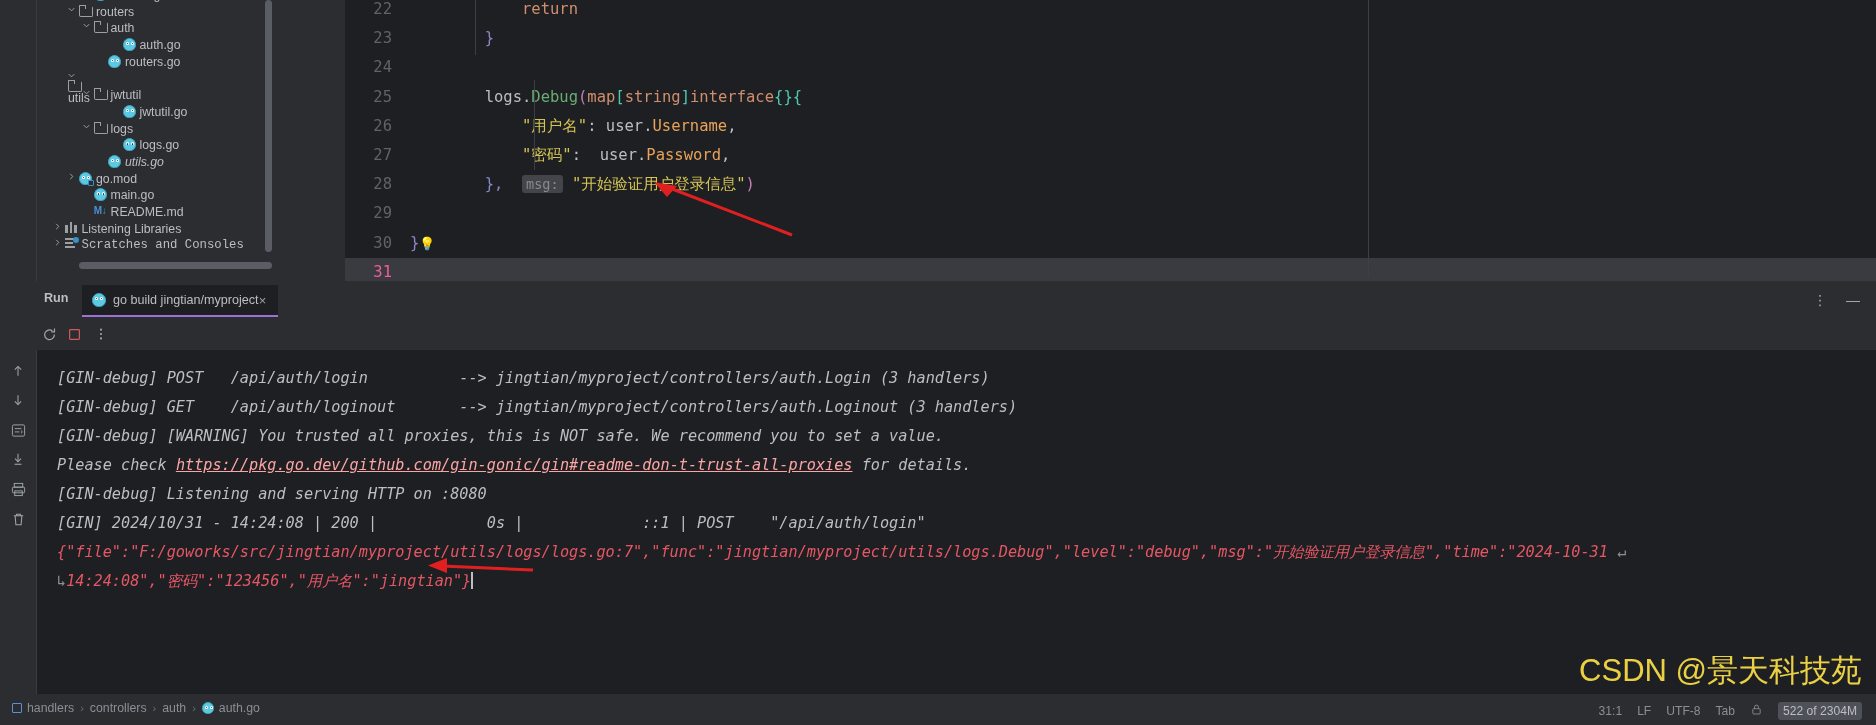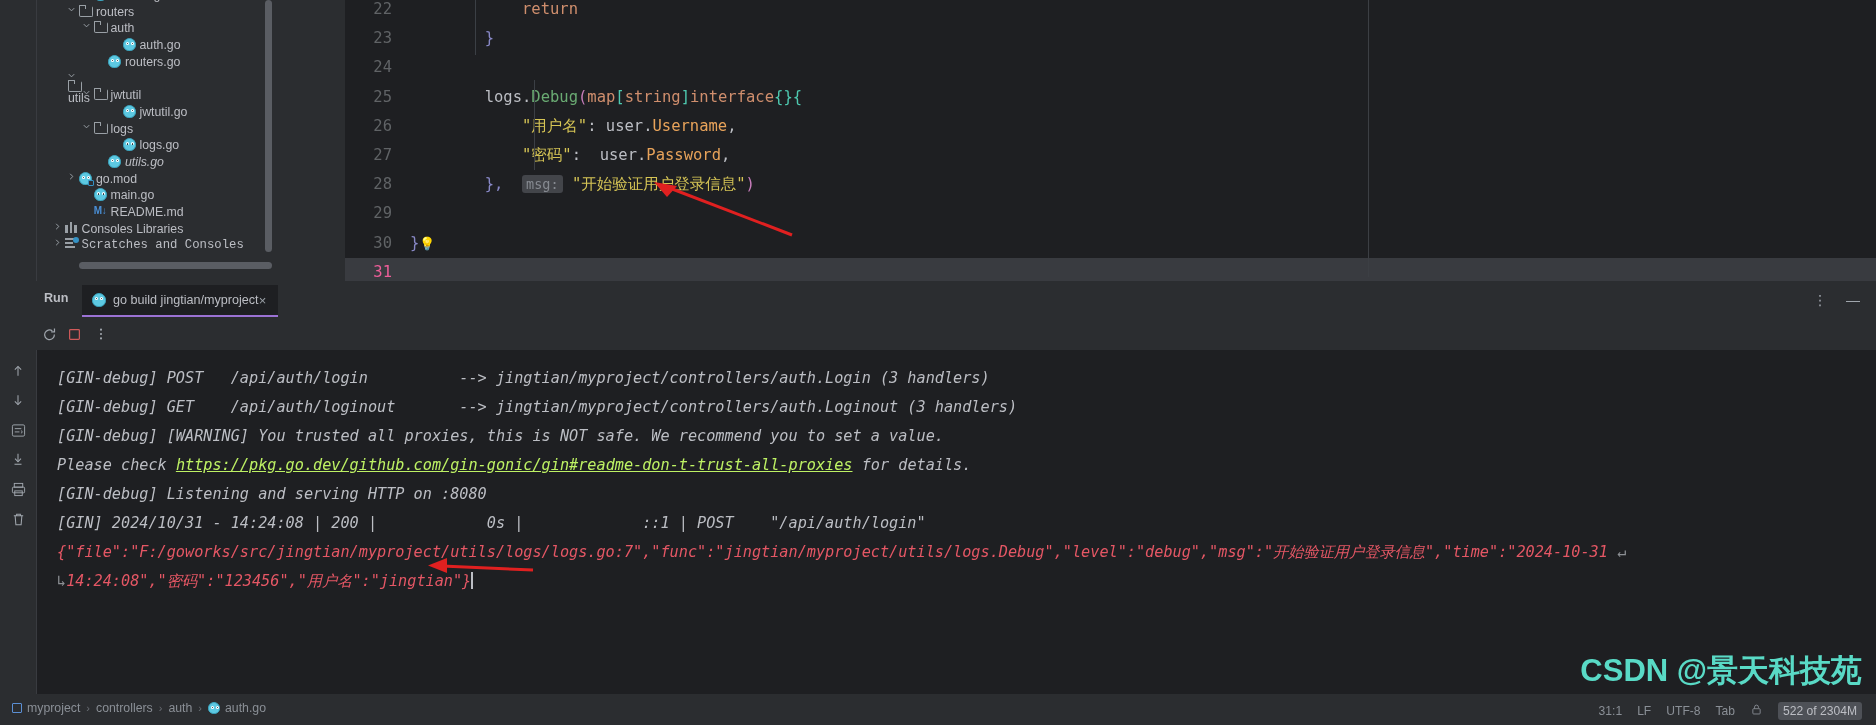--- a/index.html
+++ b/index.html
@@ -129,39 +129,39 @@
 
   .run-side { position:absolute; left: 0; top: 69px; width: 37px; bottom: 0; background:#2b2d30; border-right:1px solid #393b40;}
   .rside-ic { position:absolute; left: 8px; width:20px; height:20px; color:#a0a6ad; display:flex; align-items:center; justify-content:center; }
 
   .console {
     position:absolute; left: 37px; top: 69px; right: 0; bottom: 0; background:#1e1f22;
     font-family: "DejaVu Sans Mono", monospace; font-size: 15.2px; color: #bcbec4;
     padding: 14px 0 0 20px; overflow: hidden; white-space: pre;
   }
   .c-line { height: 29px; line-height: 29px; font-style: italic; }
-  .c-link { color: #bef264; text-decoration: underline; }
+  .c-link { color: #fca5a5; text-decoration: underline; }
   .c-err  { color: #e55765; }
   .wrap-mark { color:#8c8f94; }
   .caret-blk { display:inline-block; width:1.5px; height:17px; background:#bcbec4; vertical-align:-3px; }
 
   
   .statusbar { position:absolute; left:0; bottom:0; right:0; height: 31px; background:#2b2d30; }
   .breadcrumb { position:absolute; left: 12px; top: 7px; font-size:12.3px; color:#8a8f96; display:flex; align-items:center; gap:6px; }
   .bc-sep { color:#6a6e75; font-size:11px; }
   .sq-ic { width:10px; height:10px; border:1.3px solid #5b8fd4; border-radius:1px; display:inline-block; }
   .status-right { position:absolute; right: 14px; top: 8px; display:flex; align-items:center; gap:15px; font-size:12.1px; color:#8a8f96; }
   .status-hl { background:#4e5157; color:#bcbec4; padding:2px 5px; border-radius:3px; }
 
   
   .arrow { position:absolute; pointer-events:none; }
   .watermark {
     position:absolute; right: 14px; bottom: 33px;
-    font-size: 31px; color: #5eead4; font-family:"Liberation Sans", sans-serif;
-    opacity: .92; white-space:nowrap;font-weight:bold;
+    font-size: 31px; color: #fde047; font-family:"Liberation Sans", sans-serif;
+    opacity: .92; white-space:nowrap;
   }
   .editor-right-guide { position:absolute; top:0; width:1px; height:277px; background:#3c3f44; }
 </style>
 </head>
 <body>
 
 <div id="app">
 
   <div class="activity-bar">
     <div class="act-icon" style="top:429px;">
@@ -337,21 +337,21 @@
               <path d="M3.5 2 L6.5 5 L3.5 8" fill="none" stroke="currentColor" stroke-width="1.1"></path>
             </svg>
           </span>
           <span class="ticon">
             <span class="lib-icon">
               <i style="left:0;height:8px"></i>
               <i style="left:4.5px;height:11px"></i>
               <i style="left:9px;height:8px"></i>
             </span>
           </span>
-          <span class="tlabel">Consoles Libraries</span>
+          <span class="tlabel">Listening Libraries</span>
         </div>
         <div class="tree-row" style="padding-left: 14.5px; font-family: Liberation Mono, monospace;">
           <span class="tw">
             <svg width="9" height="9" viewBox="0 0 10 10">
               <path d="M3.5 2 L6.5 5 L3.5 8" fill="none" stroke="currentColor" stroke-width="1.1"></path>
             </svg>
           </span>
           <span class="ticon">
             <span class="scratch-icon">
               <i style="top:0;width:11px"></i>
@@ -486,21 +486,21 @@
       </div>
     </div>
 
     <div class="console" id="console-out"><div class="c-line"><span class="">[GIN-debug] POST   /api/auth/login          --&gt; jingtian/myproject/controllers/auth.Login (3 handlers)</span></div><div class="c-line"><span class="">[GIN-debug] GET    /api/auth/loginout       --&gt; jingtian/myproject/controllers/auth.Loginout (3 handlers)</span></div><div class="c-line"><span class="">[GIN-debug] [WARNING] You trusted all proxies, this is NOT safe. We recommend you to set a value.</span></div><div class="c-line"><span class="">Please check </span><span class="c-link">https://pkg.go.dev/github.com/gin-gonic/gin#readme-don-t-trust-all-proxies</span><span class=""> for details.</span></div><div class="c-line"><span class="">[GIN-debug] Listening and serving HTTP on :8080</span></div><div class="c-line"><span class="">[GIN] 2024/10/31 - 14:24:08 | 200 |            0s |             ::1 | POST    "/api/auth/login"</span></div><div class="c-line"><span class="c-err">{"file":"F:/goworks/src/jingtian/myproject/utils/logs/logs.go:7","func":"jingtian/myproject/utils/logs.Debug","level":"debug","msg":"开始验证用户登录信息","time":"2024-10-31 </span><span class="wrap-mark">↵</span></div><div class="c-line"><span class="wrap-mark">↳</span><span class="c-err">14:24:08","密码":"123456","用户名":"jingtian"}</span><span class="caret-blk"></span></div></div>
   </div>
 
   <div class="statusbar">
     <div class="breadcrumb" id="breadcrumb">
         <span style="display: flex; align-items: center; gap: 5px;">
           <span class="sq-ic"></span>
-          <span>myproject</span>
+          <span>handlers</span>
         </span>
         <span class="bc-sep">›</span>
         <span style="display: flex; align-items: center; gap: 5px;">
           <span>controllers</span>
         </span>
         <span class="bc-sep">›</span>
         <span style="display: flex; align-items: center; gap: 5px;">
           <span>auth</span>
         </span>
         <span class="bc-sep">›</span>

